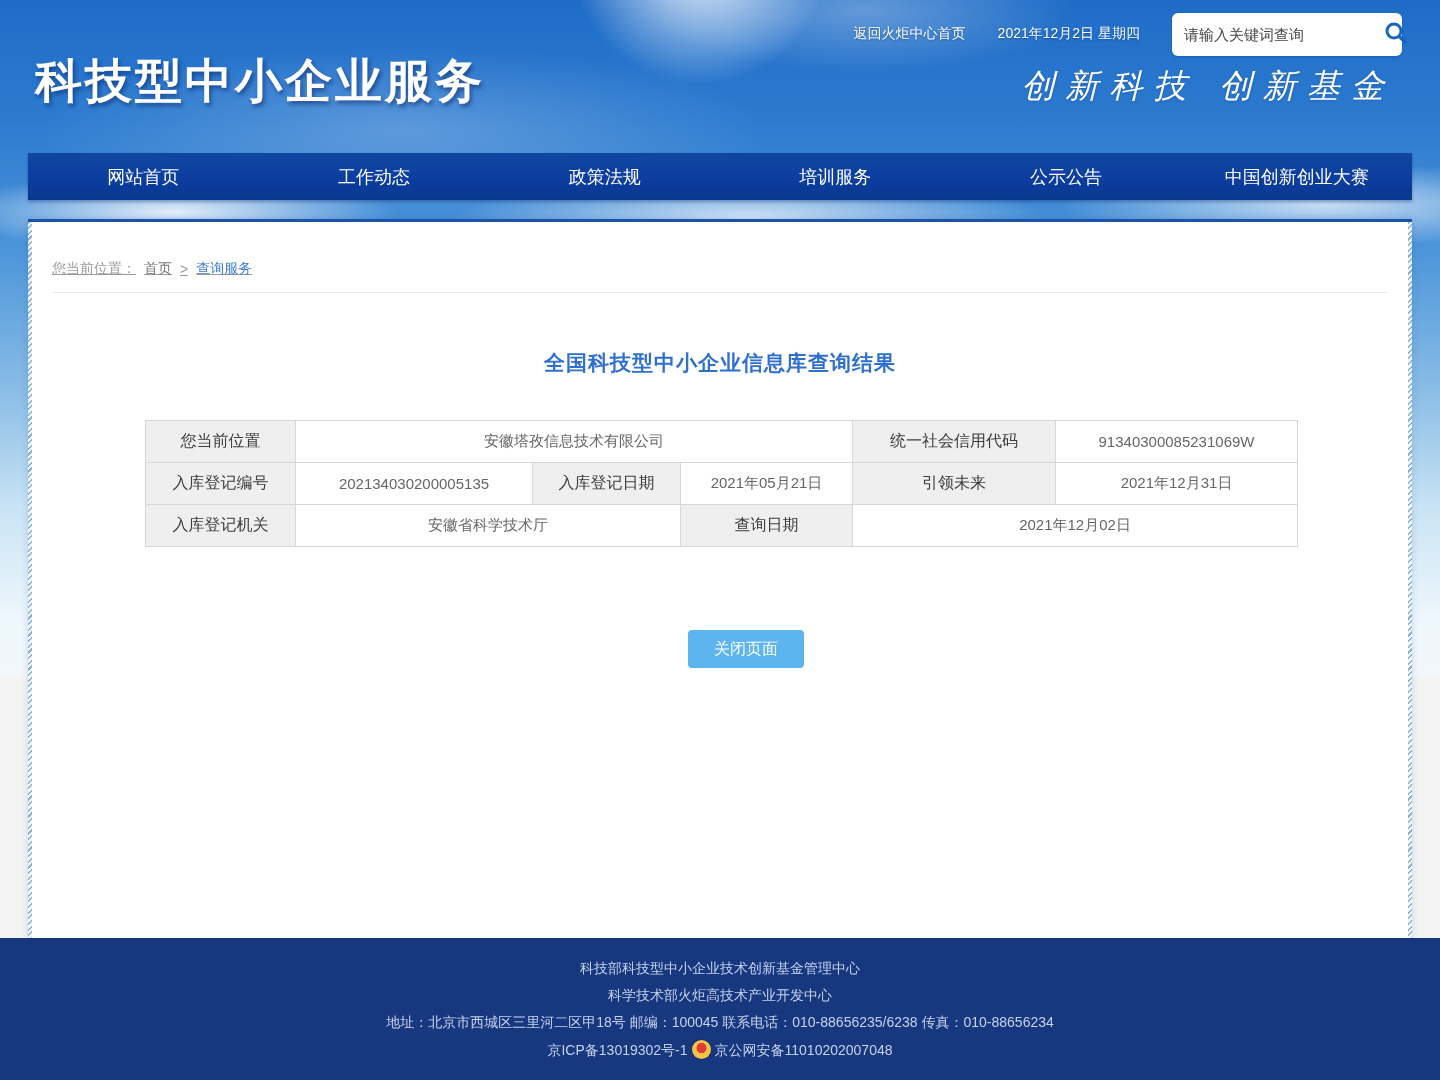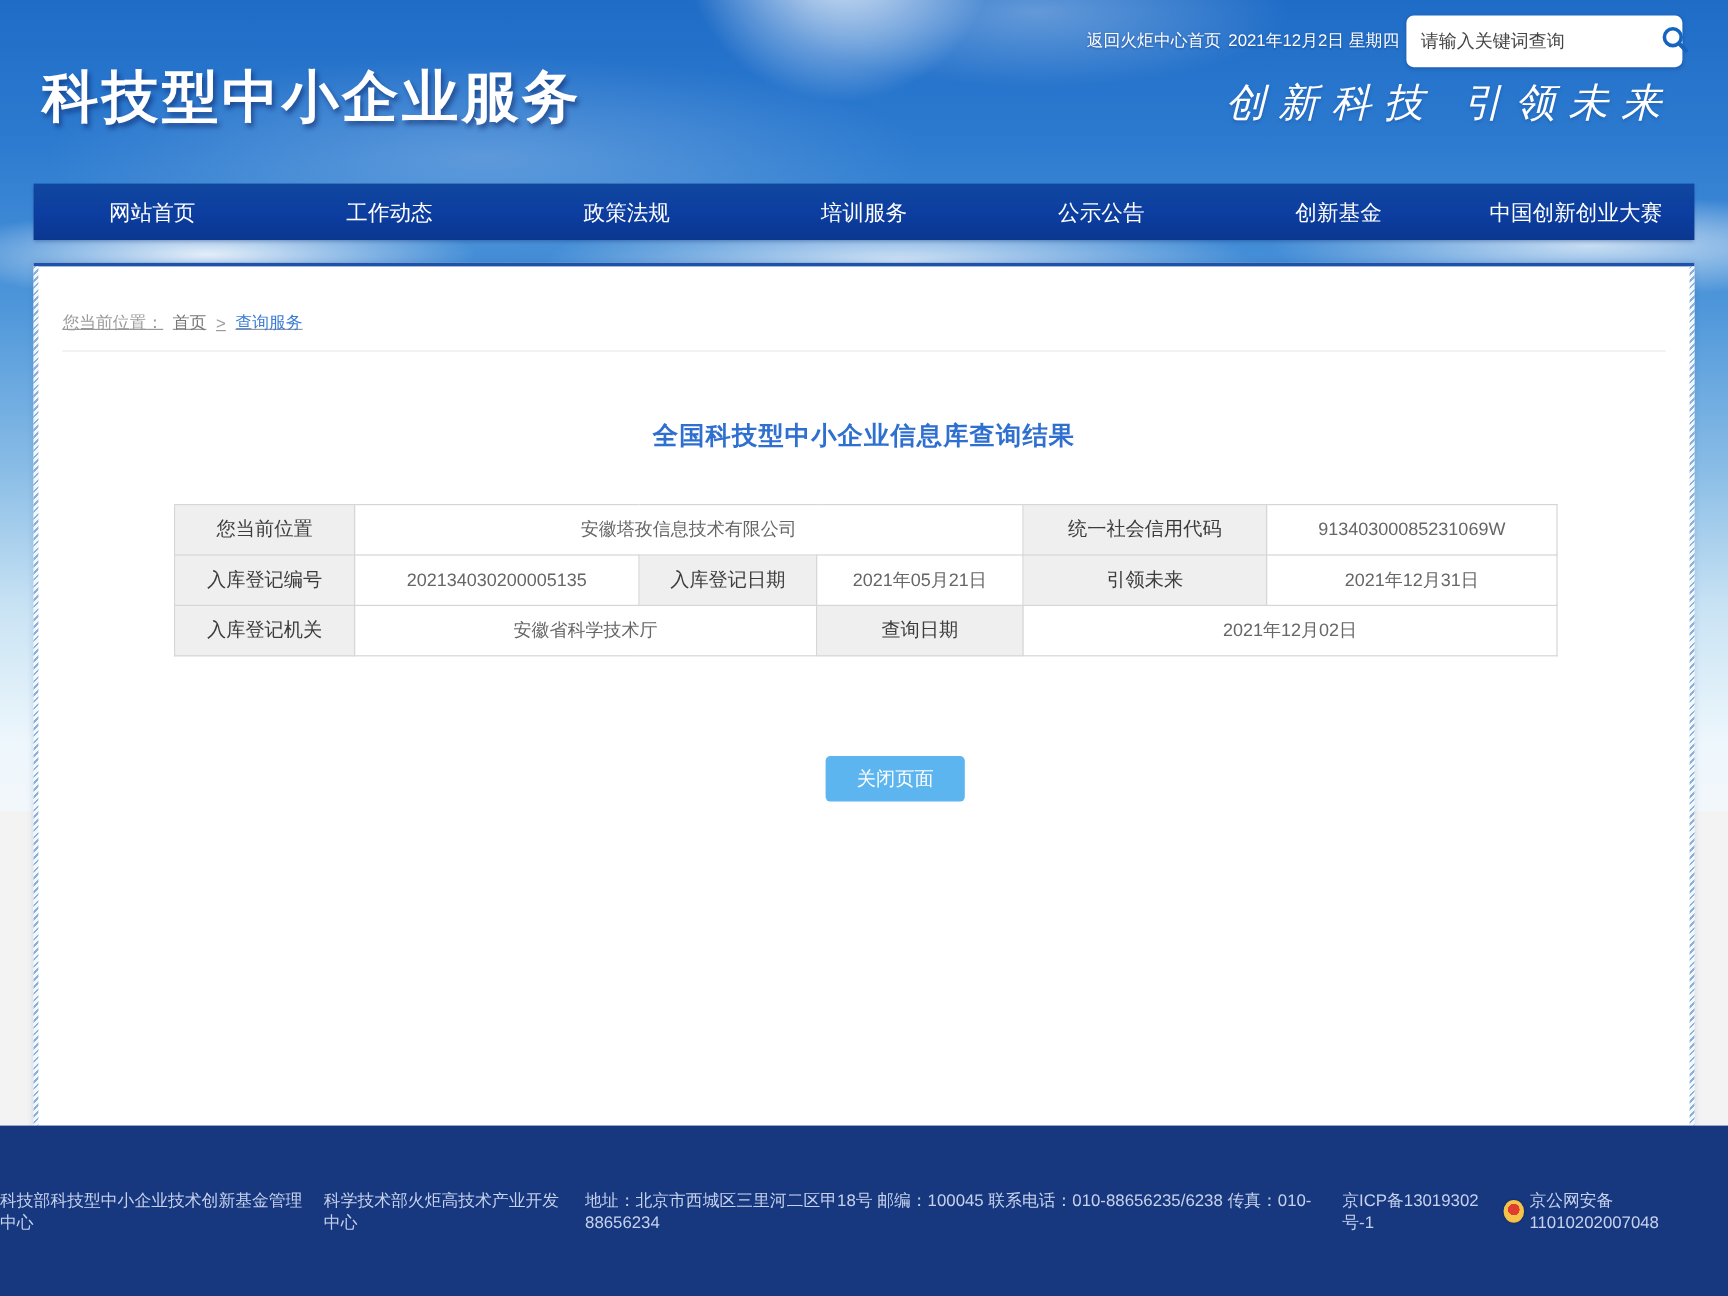--- a/index.html
+++ b/index.html
@@ -21,21 +21,21 @@
   }
 
   
   .logo {
     position:absolute; left:35px; top:50px;
     font-size:47px; font-weight:bold; color:#ffffff; letter-spacing:3px;
     text-shadow:2px 3px 4px rgba(0,10,70,.45);
   }
   .topbar {
     position:absolute; top:12px; right:38px; height:44px;
-    display:flex; align-items:center; gap:6px;
+    display:flex; align-items:center; gap:32px;
   }
   .topbar a.white-link { color:#ffffff; font-size:14px; text-decoration:none; text-shadow:0 1px 2px rgba(0,20,80,.4); cursor:pointer; }
   .topbar .date { color:#ffffff; font-size:14px; text-shadow:0 1px 2px rgba(0,20,80,.4); }
   .searchbox {
     width:230px; height:43px; background:#ffffff; border-radius:6px;
     display:flex; align-items:center; padding:0 8px 0 12px;
     box-shadow:0 1px 3px rgba(0,30,90,.25);
   }
   .searchbox input {
     flex:1; border:none; outline:none; font-size:15px; color:#333;
@@ -102,21 +102,21 @@
   .close-btn {
     position:absolute; left:660px; top:408px; width:116px; height:38px;
     background:#5db5ef; border:none; border-radius:4px; cursor:pointer;
     color:#ffffff; font-size:16px; font-family:"Liberation Sans", sans-serif;
   }
 
   
   .footer {
     position:absolute; left:0; top:938px; width:1440px; height:142px;
     background:#17377f; color:#c6d2ec;
-    display:flex; flex-direction:row; align-items:center; justify-content:center;
+    display:flex; flex-direction:column; align-items:center; justify-content:center;
     gap:9px; font-size:14px;
   }
   .footer .row { display:flex; align-items:center; gap:4px; line-height:1.3; }
   .badge {
     display:inline-block; width:19px; height:19px; border-radius:50%;
     background:radial-gradient(circle at 50% 42%, #e03c2f 0 34%, #f5c24a 35% 68%, #d99a23 100%);
     box-shadow:0 0 2px rgba(0,0,0,.4);
   }
 </style>
 </head>
@@ -137,29 +137,28 @@
         <span>
           <svg width="26" height="26" viewBox="0 0 26 26">
             <circle cx="11" cy="11" r="7" fill="none" stroke="#1565c0" stroke-width="3"></circle>
             <line x1="16.5" y1="16.5" x2="22" y2="22" stroke="#1565c0" stroke-width="3.5" stroke-linecap="round"></line>
           </svg>
         </span>
       </button>
     </div>
   </div>
 
-  <div class="slogan">创新科技  引领未来</div>
+  <div class="slogan">创新科技  创新基金</div>
 
   <div class="nav">
     <div class="nav-item">网站首页</div>
     <div class="nav-item">工作动态</div>
     <div class="nav-item">政策法规</div>
     <div class="nav-item">培训服务</div>
     <div class="nav-item">公示公告</div>
-    <div class="nav-item">创新基金</div>
     <div class="nav-item">中国创新创业大赛</div>
   </div>
 
   <div class="content">
     <div class="edge left"></div>
     <div class="edge right"></div>
 
     <div class="breadcrumb">
       <span>您当前位置：</span>
       <a class="home">首页</a>

